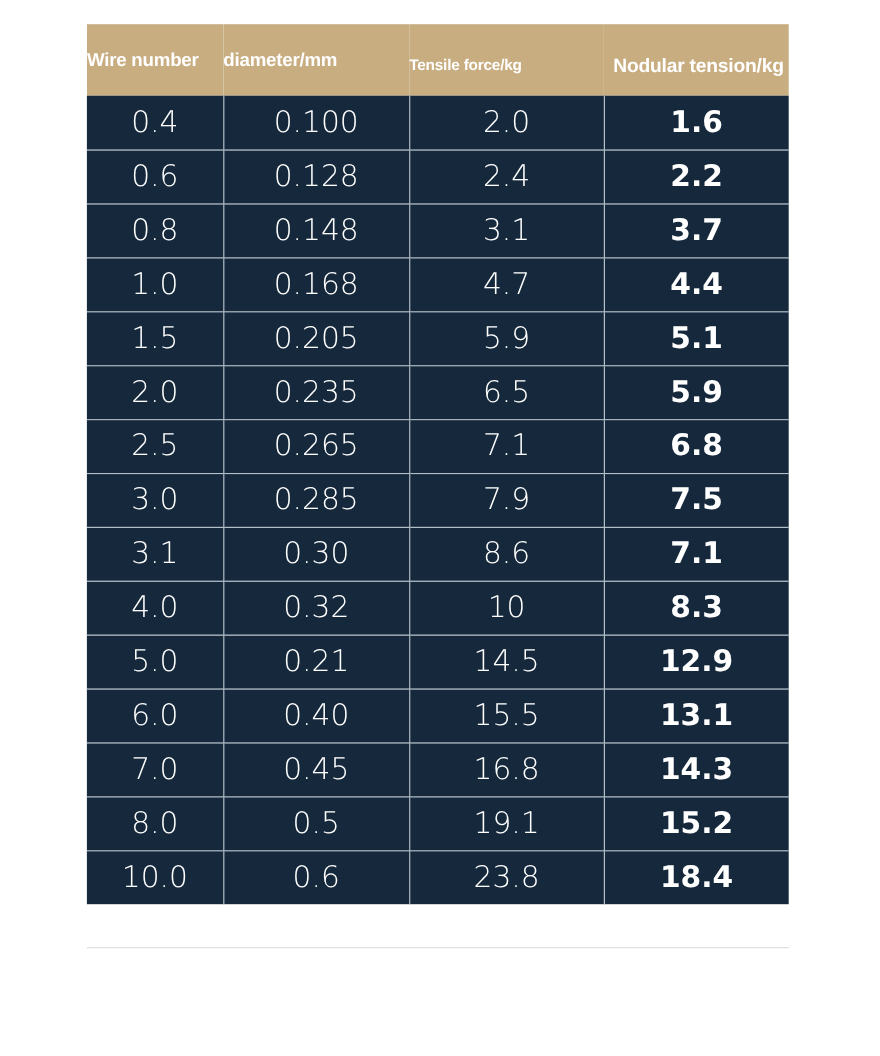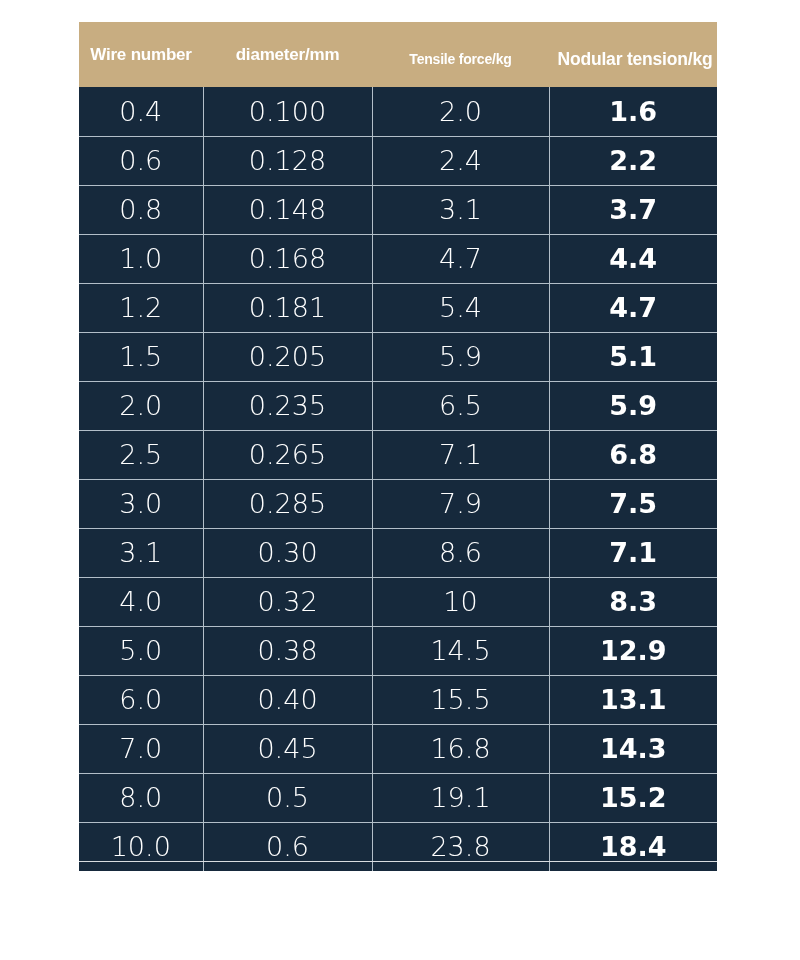--- a/index.html
+++ b/index.html
@@ -34,21 +34,21 @@
   }
 
   thead th {
     height: 56px;
     padding: 0;
     margin: 0;
     color: #ffffff;
     font-size: 17px;
     font-weight: bold;
     font-family: "Liberation Sans", sans-serif;
-    text-align: center;
+    text-align: left;
     vertical-align: middle;
     white-space: nowrap;
     letter-spacing: -0.2px;
     border: none;
     overflow: hidden;
   }
 
   thead th.hdr-low {
     padding-top: 8px;
     font-size: 14px;
@@ -127,26 +127,20 @@
         <td>3.1</td>
         <td>3.7</td>
       </tr>
       <tr>
         <td>1.0</td>
         <td>0.168</td>
         <td>4.7</td>
         <td>4.4</td>
       </tr>
       <tr>
-        <td>1.2</td>
-        <td>0.181</td>
-        <td>5.4</td>
-        <td>4.7</td>
-      </tr>
-      <tr>
         <td>1.5</td>
         <td>0.205</td>
         <td>5.9</td>
         <td>5.1</td>
       </tr>
       <tr>
         <td>2.0</td>
         <td>0.235</td>
         <td>6.5</td>
         <td>5.9</td>
@@ -170,21 +164,21 @@
         <td>7.1</td>
       </tr>
       <tr>
         <td>4.0</td>
         <td>0.32</td>
         <td>10</td>
         <td>8.3</td>
       </tr>
       <tr>
         <td>5.0</td>
-        <td>0.38</td>
+        <td>0.21</td>
         <td>14.5</td>
         <td>12.9</td>
       </tr>
       <tr>
         <td>6.0</td>
         <td>0.40</td>
         <td>15.5</td>
         <td>13.1</td>
       </tr>
       <tr>

